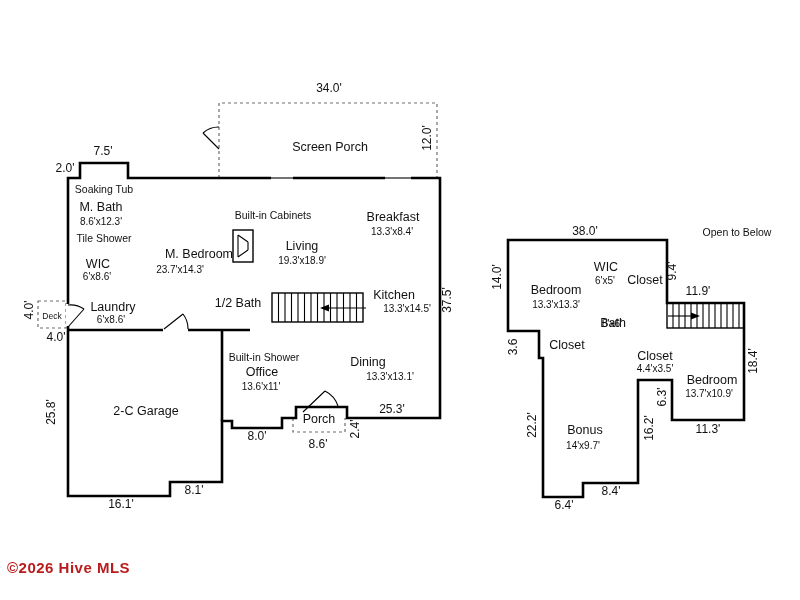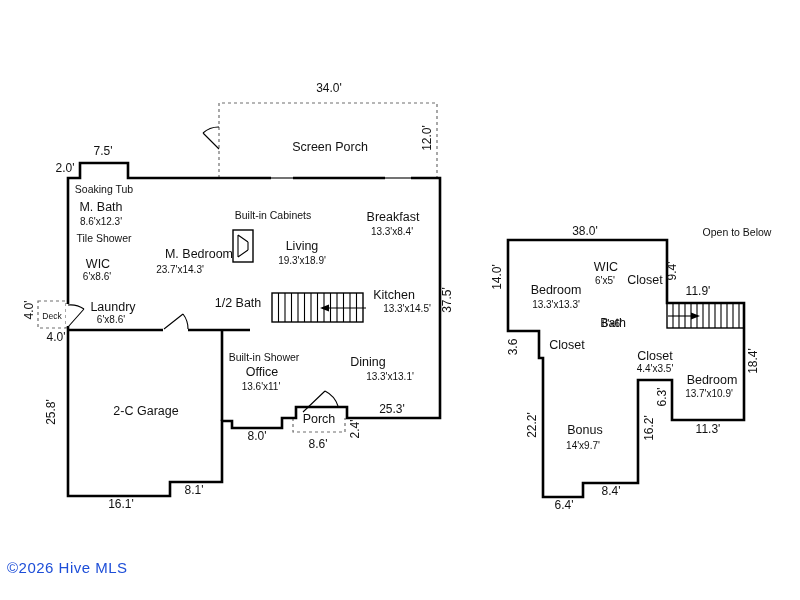--- a/index.html
+++ b/index.html
@@ -10,22 +10,22 @@
   .mid{stroke:#000;stroke-width:1.4;fill:none}
   .thin{stroke:#000;stroke-width:1.1;fill:none}
   .dash{stroke:#6e6e6e;stroke-width:1.2;fill:none;stroke-dasharray:3 3}
   .lbl{position:absolute;transform:translate(-50%,-50%);white-space:nowrap;line-height:1;color:#111}
   .rot{transform:translate(-50%,-50%) rotate(-90deg)}
   .room{font-size:12.5px}
   .dim{font-size:12px}
   .sub{font-size:10px}
   .small{font-size:10.5px}
   .tiny{font-size:8.5px}
-  .wm{position:absolute;left:7px;top:559px;font-size:15px;font-weight:400;
-      letter-spacing:.5px;color:#1d4ed8}
+  .wm{position:absolute;left:7px;top:559px;font-size:15px;font-weight:700;
+      letter-spacing:.5px;color:#b91c1c}
 </style>
 </head>
 <body>
 
 <div id="page">
 
   <svg id="plan" viewBox="0 0 800 600">
 
     <g>
 

